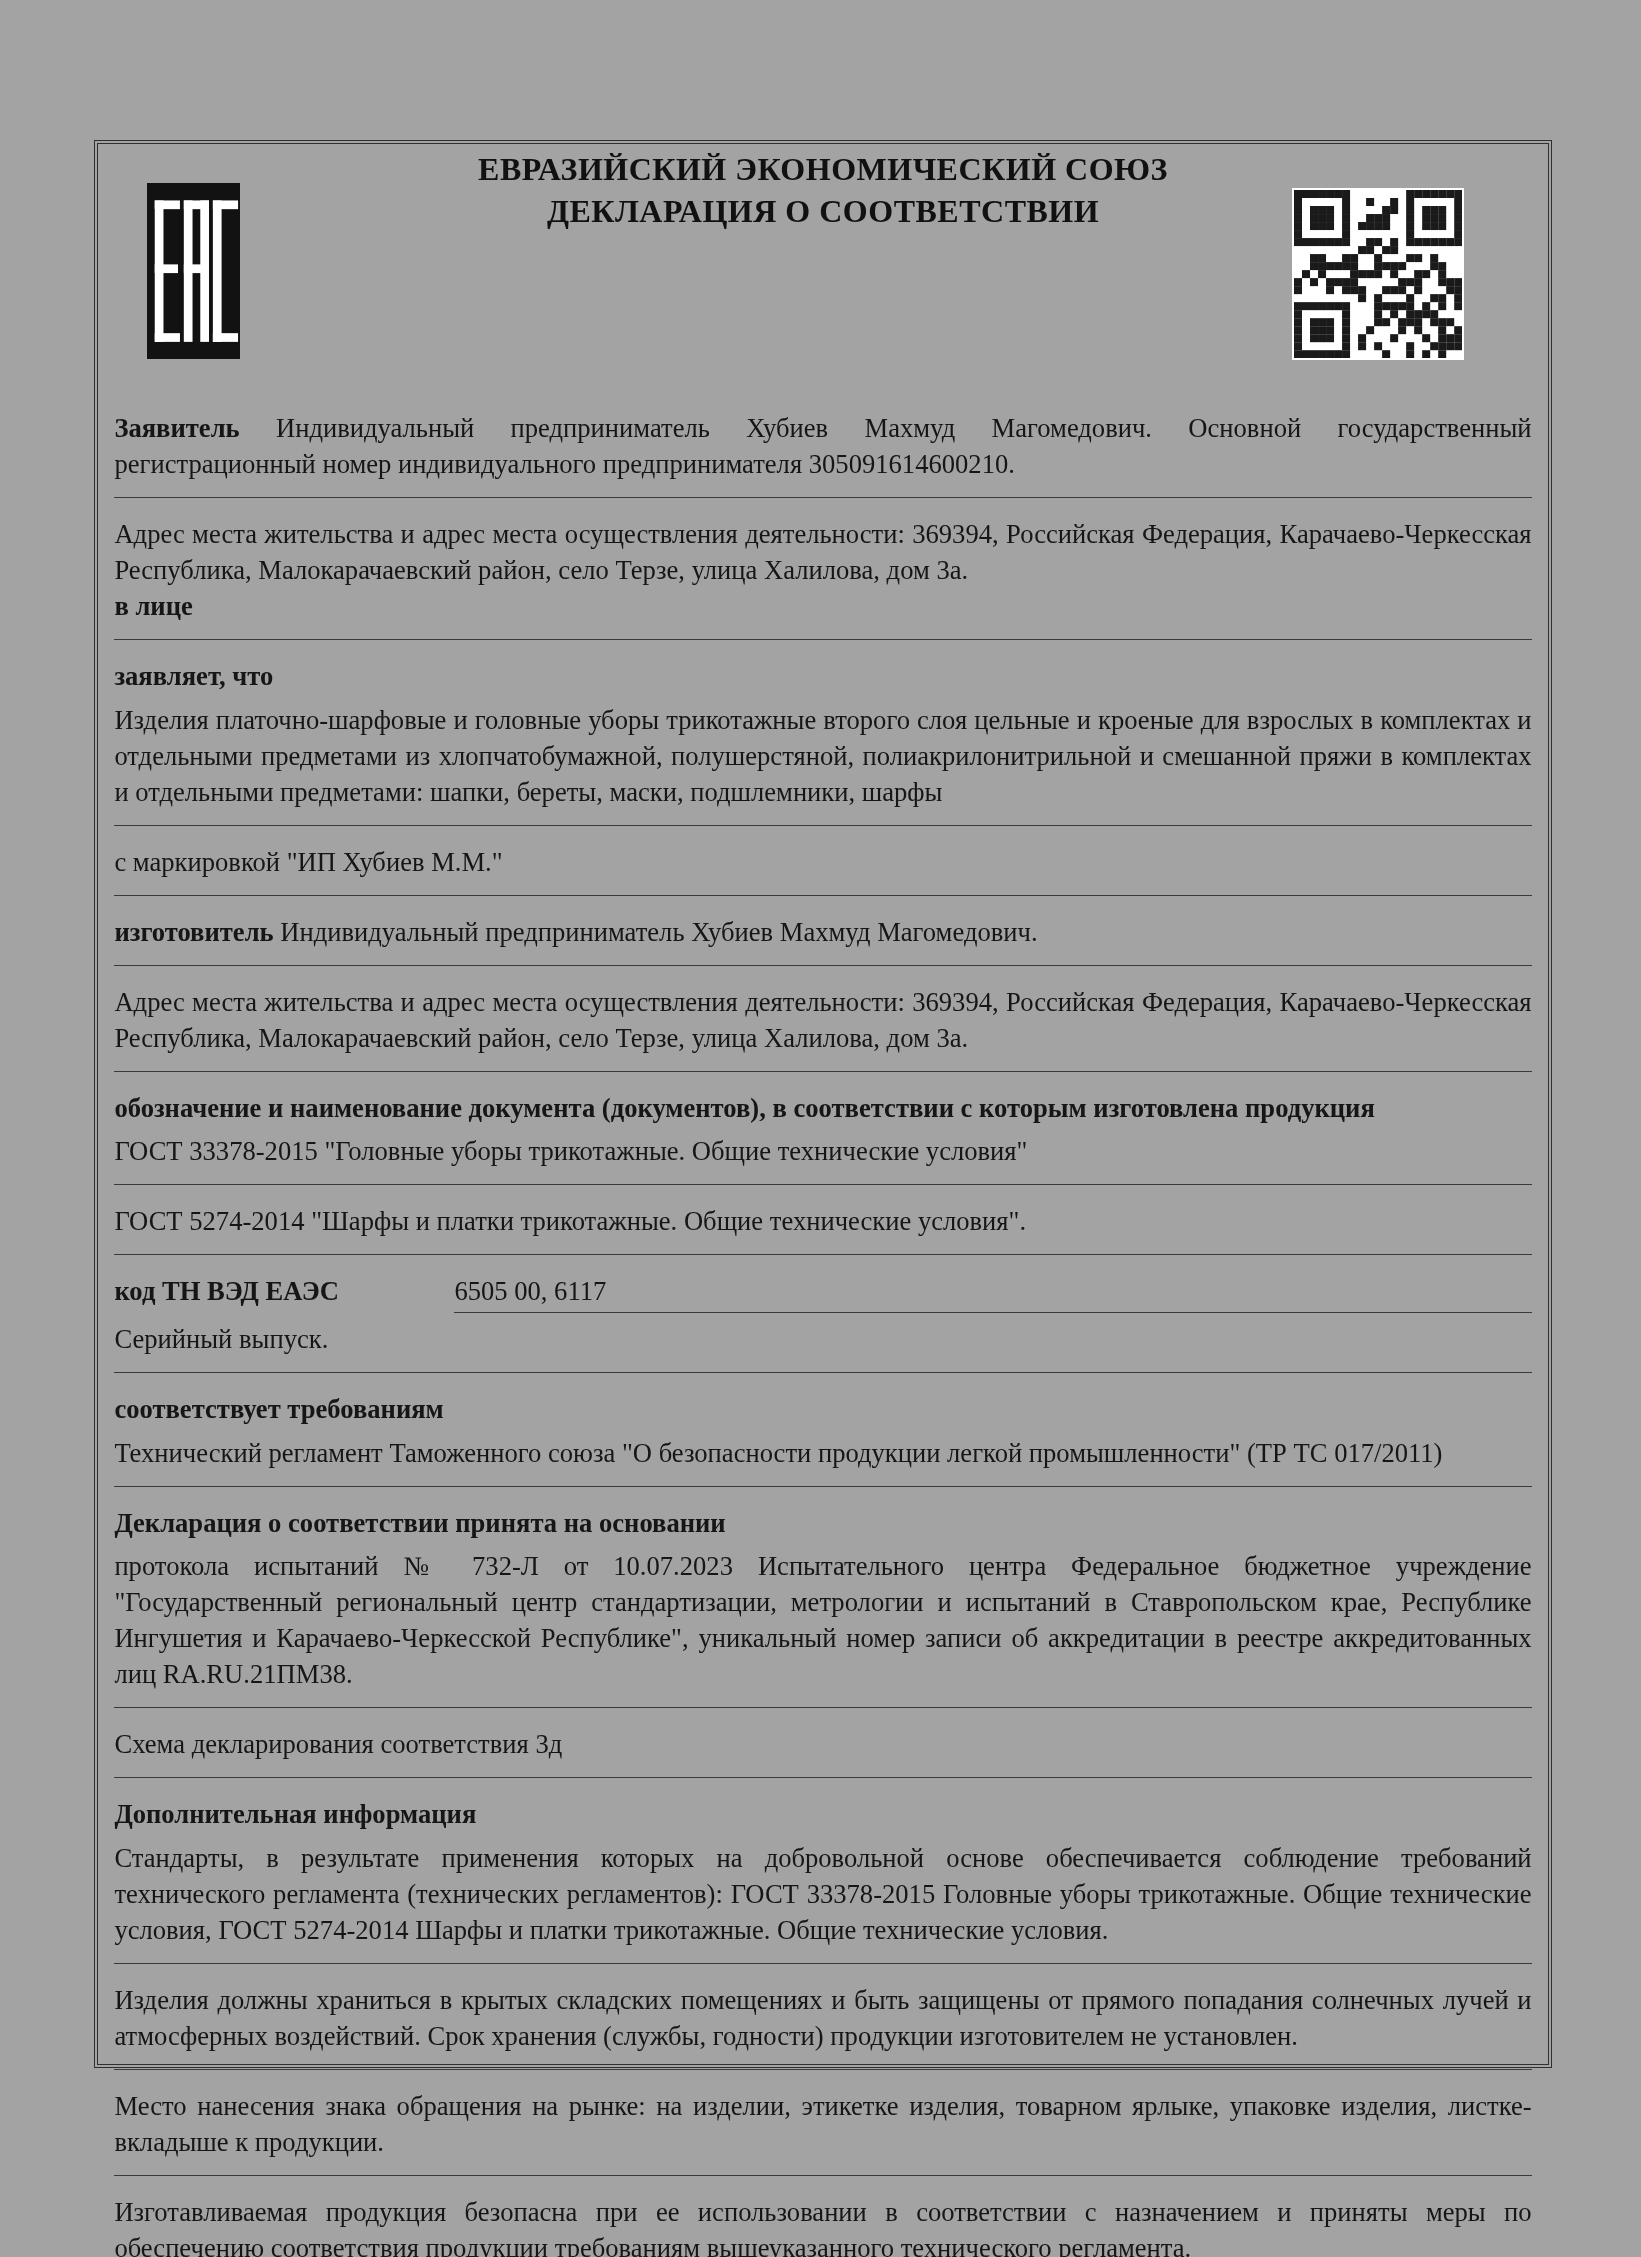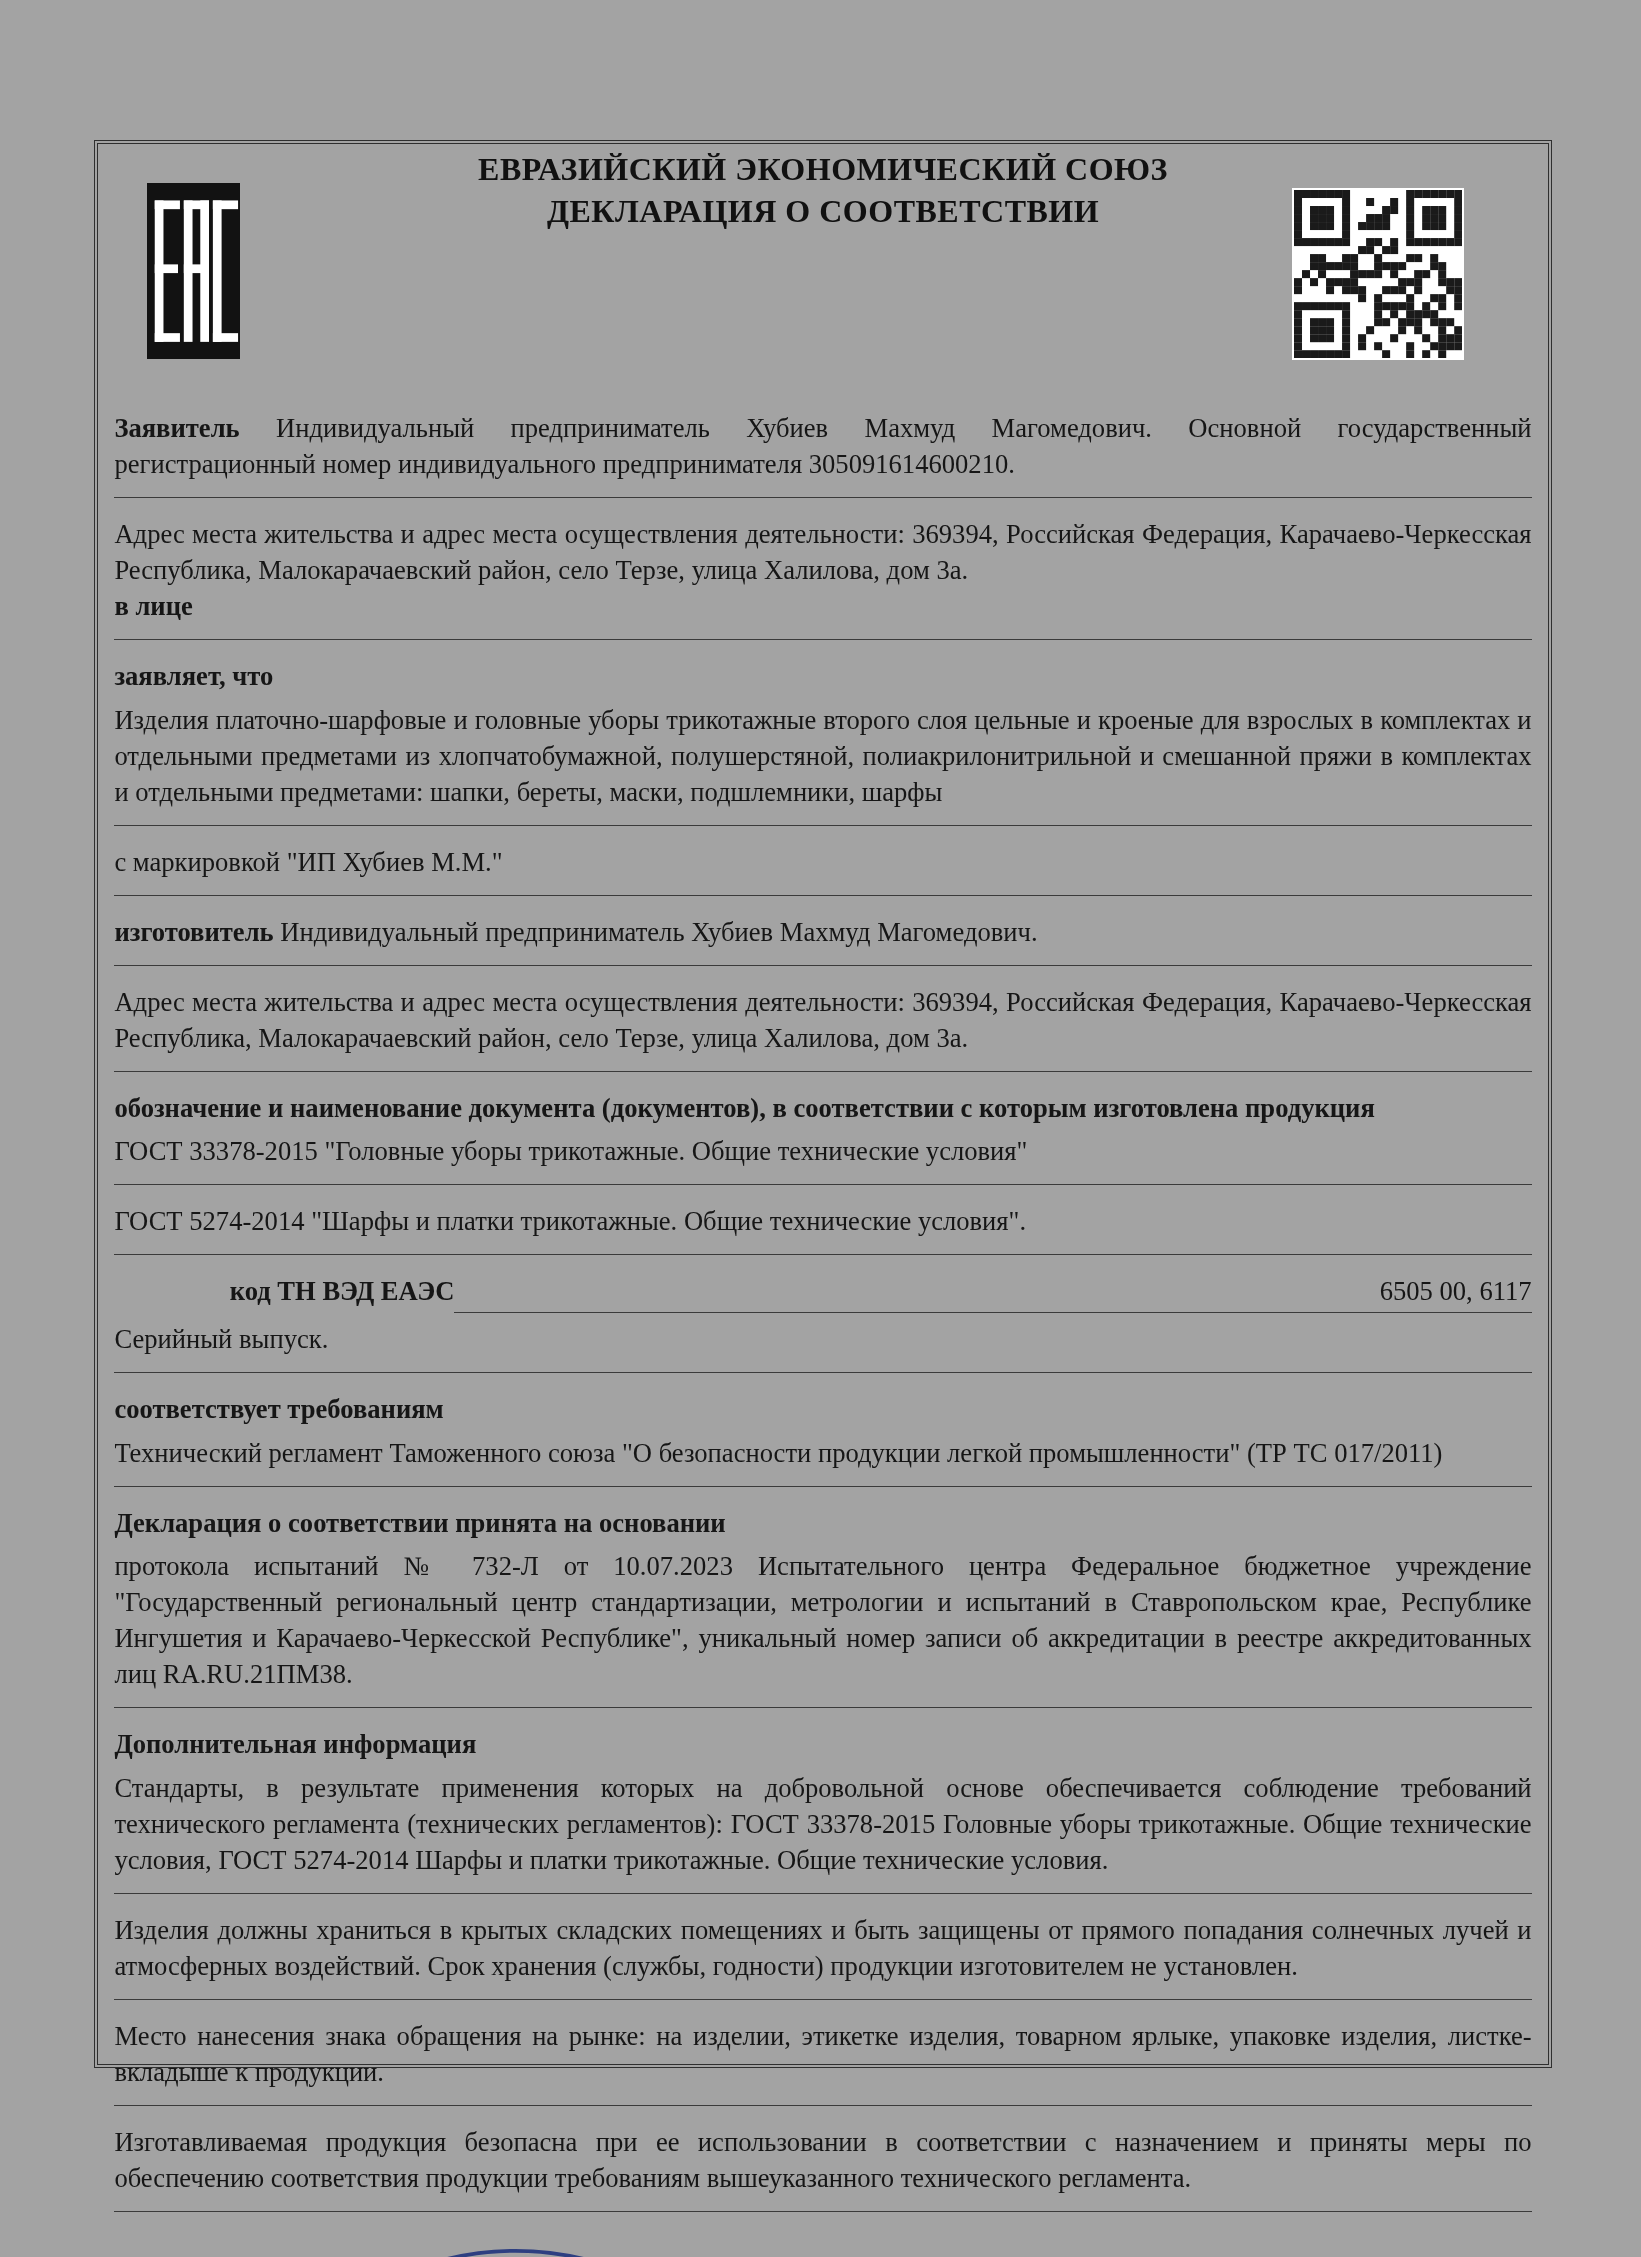--- a/index.html
+++ b/index.html
@@ -13,21 +13,21 @@
   .titles{position:absolute;left:0;right:0;top:3.9px;text-align:center;}
   .title{font-size:32px;font-weight:700;letter-spacing:0.5px;line-height:42px;color:#111;}
   .qr{position:absolute;right:68px;top:44px;width:172px;height:172px;background:#fff;padding:1.9px;box-sizing:border-box;}
   .qr svg{width:100%;height:100%;display:block;}
   
   .row,.para{font-size:26.6px;line-height:36px;}
   .para{text-align:justify;}
   .ul{border-bottom:1.5px solid #3a3a3a;padding-bottom:15px;margin-bottom:18px;}
   .b{font-weight:700;}
   .lbl{font-weight:700;margin:9.7px 0 7.7px 0;}
-  .tnved{display:flex;align-items:baseline;margin:9.7px 0 7.7px 0;text-align:right;}
+  .tnved{display:flex;align-items:baseline;margin:9.7px 0 7.7px 0;}
   .tnved .tl{width:340px;font-weight:700;flex:none;}
   .tnved .tv{flex:1;border-bottom:1.5px solid #3a3a3a;padding-bottom:3px;}
   .validity{font-weight:700;margin-top:49px;font-size:26.6px;line-height:36px;}
   
   .sigzone{position:relative;height:193px;margin-top:5.8px;}
   .sig-svg{position:absolute;left:60px;top:11.6px;width:241px;height:101px;z-index:1;}
   .sig-line{position:absolute;left:1.9px;top:114px;width:521px;border-bottom:2.1px solid #151515;}
   .sig-cap{position:absolute;left:1.9px;top:122px;width:521px;text-align:center;
            font-family:"Liberation Sans", sans-serif;font-size:22px;color:#222;font-weight:bold;}
   .mp{position:absolute;left:664px;top:64px;font-size:27px;font-weight:700;}
@@ -328,20 +328,21 @@
       <span class="tv row">6505 00, 6117</span>
     </div>
 
     <div class="row ul">Серийный выпуск.</div>
 
     <div class="lbl row">соответствует требованиям</div>
     <div class="row ul">Технический регламент Таможенного союза "О безопасности продукции легкой промышленности" (ТР ТС 017/2011)</div>
 
     <div class="lbl row">Декларация о соответствии принята на основании</div>
     <div class="para ul">протокола испытаний № 732-Л от 10.07.2023 Испытательного центра Федеральное бюджетное учреждение "Государственный региональный центр стандартизации, метрологии и испытаний в Ставропольском крае, Республике Ингушетия и Карачаево-Черкесской Республике", уникальный номер записи об аккредитации в реестре аккредитованных лиц RA.RU.21ПМ38.</div>
+    <div class="row ul">Схема декларирования соответствия 3д</div>
 
     <div class="lbl row">Дополнительная информация</div>
     <div class="para ul">Стандарты, в результате применения которых на добровольной основе обеспечивается соблюдение требований технического регламента (технических регламентов): ГОСТ 33378-2015 Головные уборы трикотажные. Общие технические условия, ГОСТ 5274-2014 Шарфы и платки трикотажные. Общие технические условия.</div>
     <div class="para ul">Изделия должны храниться в крытых складских помещениях и быть защищены от прямого попадания солнечных лучей и атмосферных воздействий. Срок хранения (службы, годности) продукции изготовителем не установлен.</div>
     <div class="para ul">Место нанесения знака обращения на рынке: на изделии, этикетке изделия, товарном ярлыке, упаковке изделия, листке-вкладыше к продукции.</div>
     <div class="para ul">Изготавливаемая продукция безопасна при ее использовании в соответствии с назначением и приняты меры по обеспечению соответствия продукции требованиям вышеуказанного технического регламента.</div>
 
     <div class="validity">Декларация о соответствии действительна с даты регистрации по 13.07.2026 включительно.</div>
 
     <div class="sigzone">

